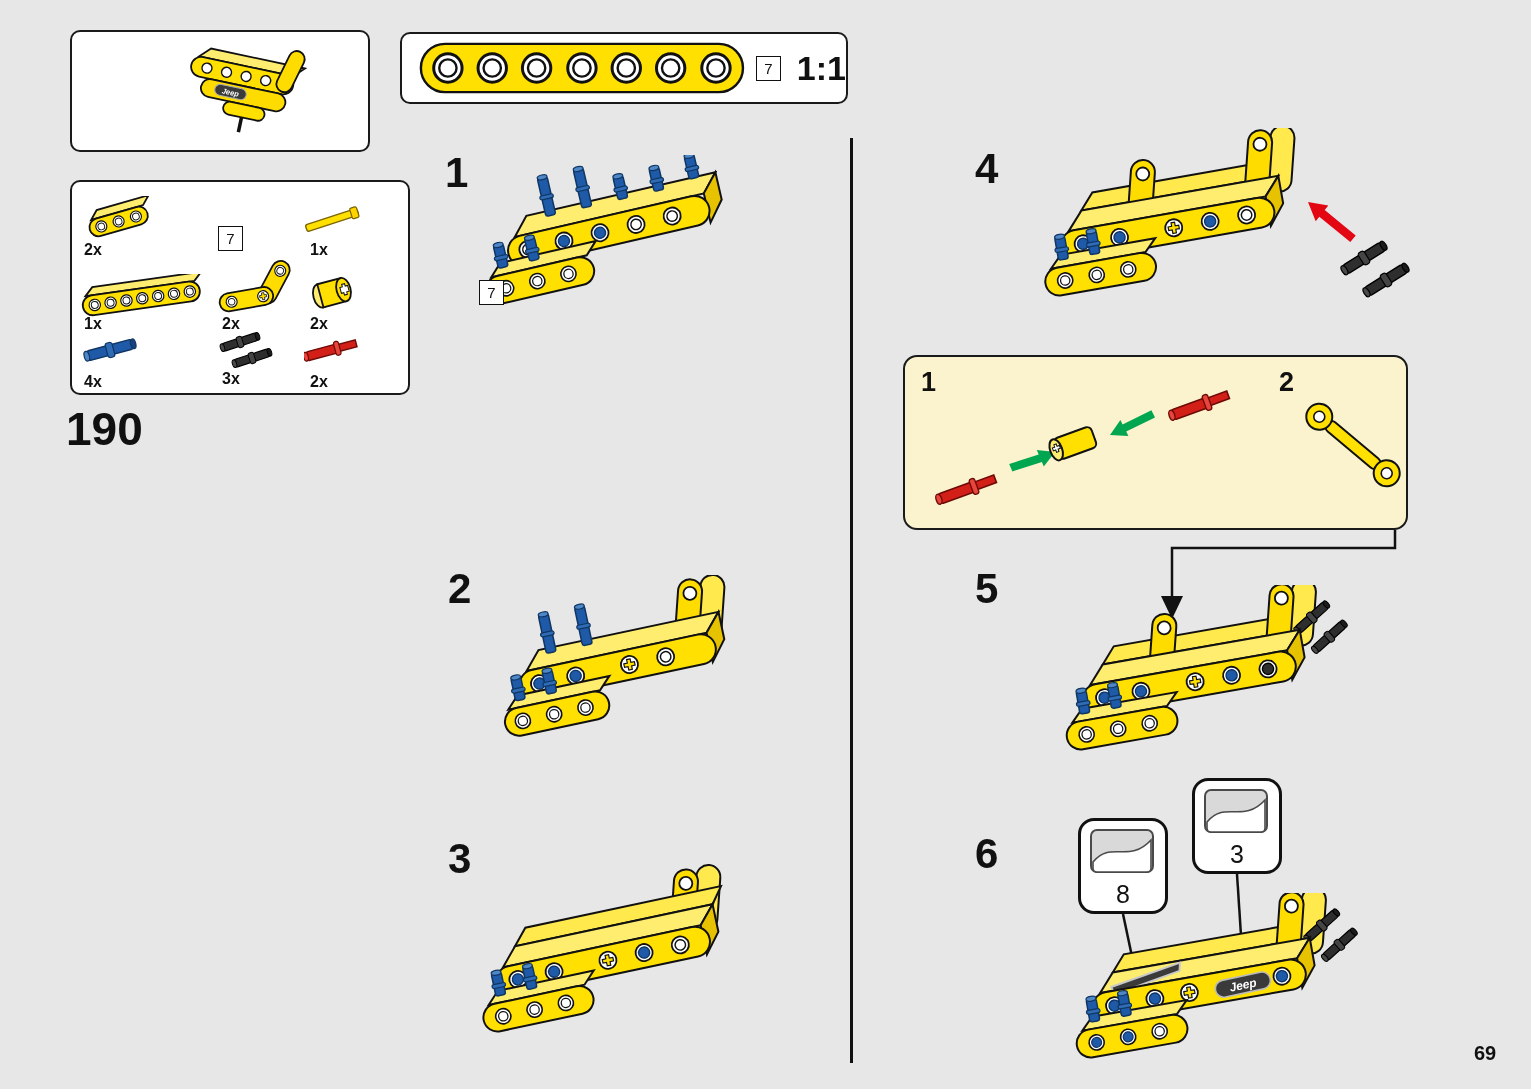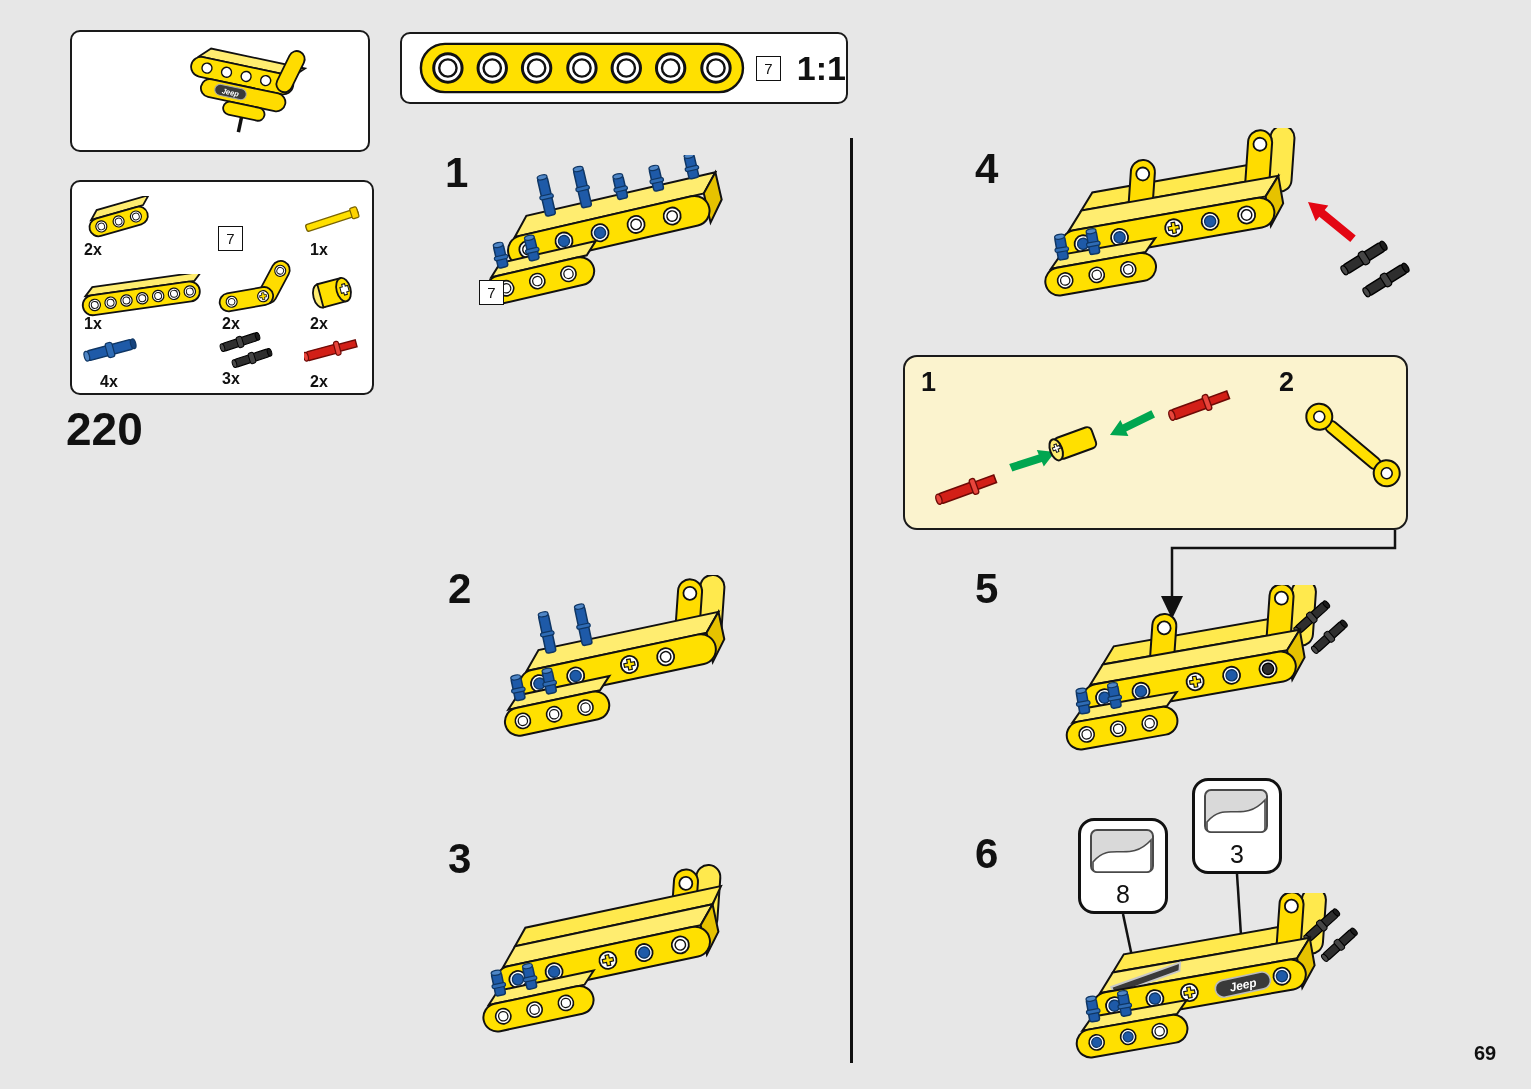--- a/index.html
+++ b/index.html
@@ -109,21 +109,21 @@
       <use href="#g-hole" transform="translate(216,29) scale(1.55)"></use>
       <use href="#g-hole" transform="translate(262,29) scale(1.55)"></use>
       <use href="#g-hole" transform="translate(309,29) scale(1.55)"></use>
     </svg>
     <div class="ref-box scale-ref">
         <span>7</span>
       </div>
     <div class="scale-label">1:1</div>
   </div>
 
-  <div class="panel" style="left:70px; top:180px; width:304px; height:215px;">
+  <div class="panel" style="left:70px; top:180px; width:340px; height:215px;">
     <svg class="abs" style="left:8px; top:14px;" width="80" height="46" viewBox="0 0 80 46">
       <g transform="rotate(-16 40 23)">
         <polygon points="12,16 20,8 74,8 66,16" fill="#FFED70" stroke="#111" stroke-width="1.8"></polygon>
         <rect x="8" y="16" width="60" height="18" rx="9" fill="#FFE000" stroke="#111" stroke-width="1.8"></rect>
         <use href="#g-hole" transform="translate(20,25) scale(0.58)"></use>
         <use href="#g-hole" transform="translate(38,25) scale(0.58)"></use>
         <use href="#g-hole" transform="translate(56,25) scale(0.58)"></use>
       </g>
     </svg>
     <div class="count" style="left:12px; top:60px;">2x</div>
@@ -171,35 +171,35 @@
         <rect x="16" y="9" width="24" height="24" fill="#FFE000" stroke="#111" stroke-width="1.8"></rect>
         <ellipse cx="40" cy="21" rx="7" ry="12" fill="#FFE000" stroke="#111" stroke-width="1.8"></ellipse>
         <path d="M37,18 h2.5 v-2.5 h3 v2.5 h2.5 v6 h-2.5 v2.5 h-3 v-2.5 h-2.5 z" fill="#fff" stroke="#111" stroke-width="1"></path>
       </g>
     </svg>
     <div class="count" style="left:238px; top:134px;">2x</div>
 
     <svg class="abs" style="left:8px; top:150px;" width="60" height="36" viewBox="0 0 60 36">
       <use href="#g-pin-blue-h" transform="translate(30,18) rotate(-15)"></use>
     </svg>
-    <div class="count" style="left:28px; top:192px;">4x</div>
+    <div class="count" style="left:12px; top:192px;">4x</div>
 
     <svg class="abs" style="left:142px; top:146px;" width="64" height="44" viewBox="0 0 64 44">
       <use href="#g-pin-black" transform="translate(26,14) rotate(-18) scale(0.8)"></use>
       <use href="#g-pin-black" transform="translate(38,30) rotate(-18) scale(0.8)"></use>
     </svg>
     <div class="count" style="left:150px; top:189px;">3x</div>
 
     <svg class="abs" style="left:232px; top:150px;" width="55" height="36" viewBox="0 0 55 36">
       <use href="#g-axlepin-red" transform="translate(27,18) rotate(-15)"></use>
     </svg>
     <div class="count" style="left:238px; top:192px;">2x</div>
   </div>
 
-  <div class="biglabel" style="left:66px; top:406px; font-size:46px;">220</div>
+  <div class="biglabel" style="left:66px; top:406px; font-size:46px;">190</div>
 
   <div class="divider" style="left:850px; top:138px; width:3px; height:925px;"></div>
 
   <div class="biglabel" style="left:445px; top:152px; font-size:42px;">1</div>
   <svg class="abs" style="left:478px; top:155px;" width="270" height="170" viewBox="0 0 270 170">
     <g transform="rotate(-13 135 85)">
       <polygon points="40,60 56,42 250,42 234,60" fill="#FFED70" stroke="#111" stroke-width="2"></polygon>
       <polygon points="234,60 250,42 250,70 234,90" fill="#E6C200" stroke="#111" stroke-width="2"></polygon>
       <rect x="30" y="60" width="206" height="30" rx="15" fill="#FFE000" stroke="#111" stroke-width="2"></rect>
       <use href="#g-hole" transform="translate(50,75) scale(0.9)"></use>

